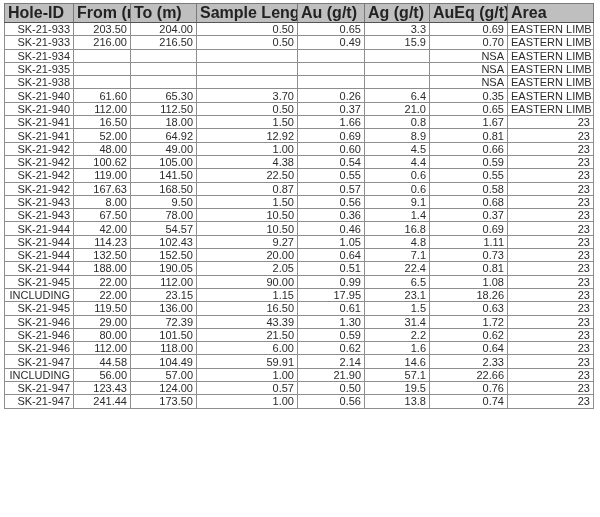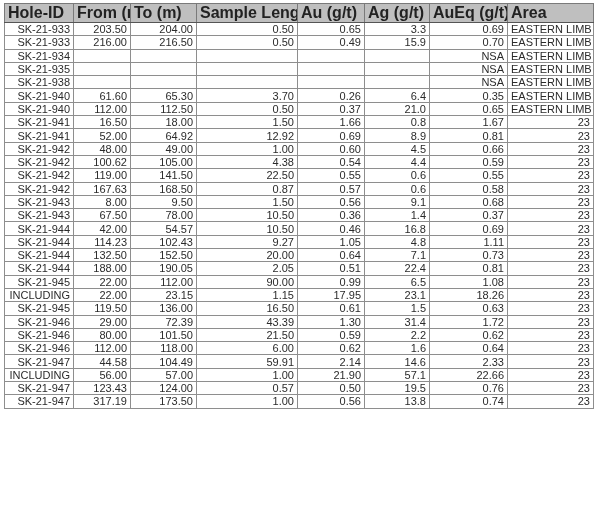--- a/index.html
+++ b/index.html
@@ -360,21 +360,21 @@
         <td class="r">123.43</td>
         <td class="r heavy-left">124.00</td>
         <td class="r">0.57</td>
         <td class="r">0.50</td>
         <td class="r heavy-left">19.5</td>
         <td class="r">0.76</td>
         <td class="r heavy-left">23</td>
       </tr>
       <tr>
         <td class="l">SK-21-947</td>
-        <td class="r">317.19</td>
+        <td class="r">241.44</td>
         <td class="r heavy-left">173.50</td>
         <td class="r">1.00</td>
         <td class="r">0.56</td>
         <td class="r heavy-left">13.8</td>
         <td class="r">0.74</td>
         <td class="r heavy-left">23</td>
       </tr>
     </tbody>
 </table>
 

